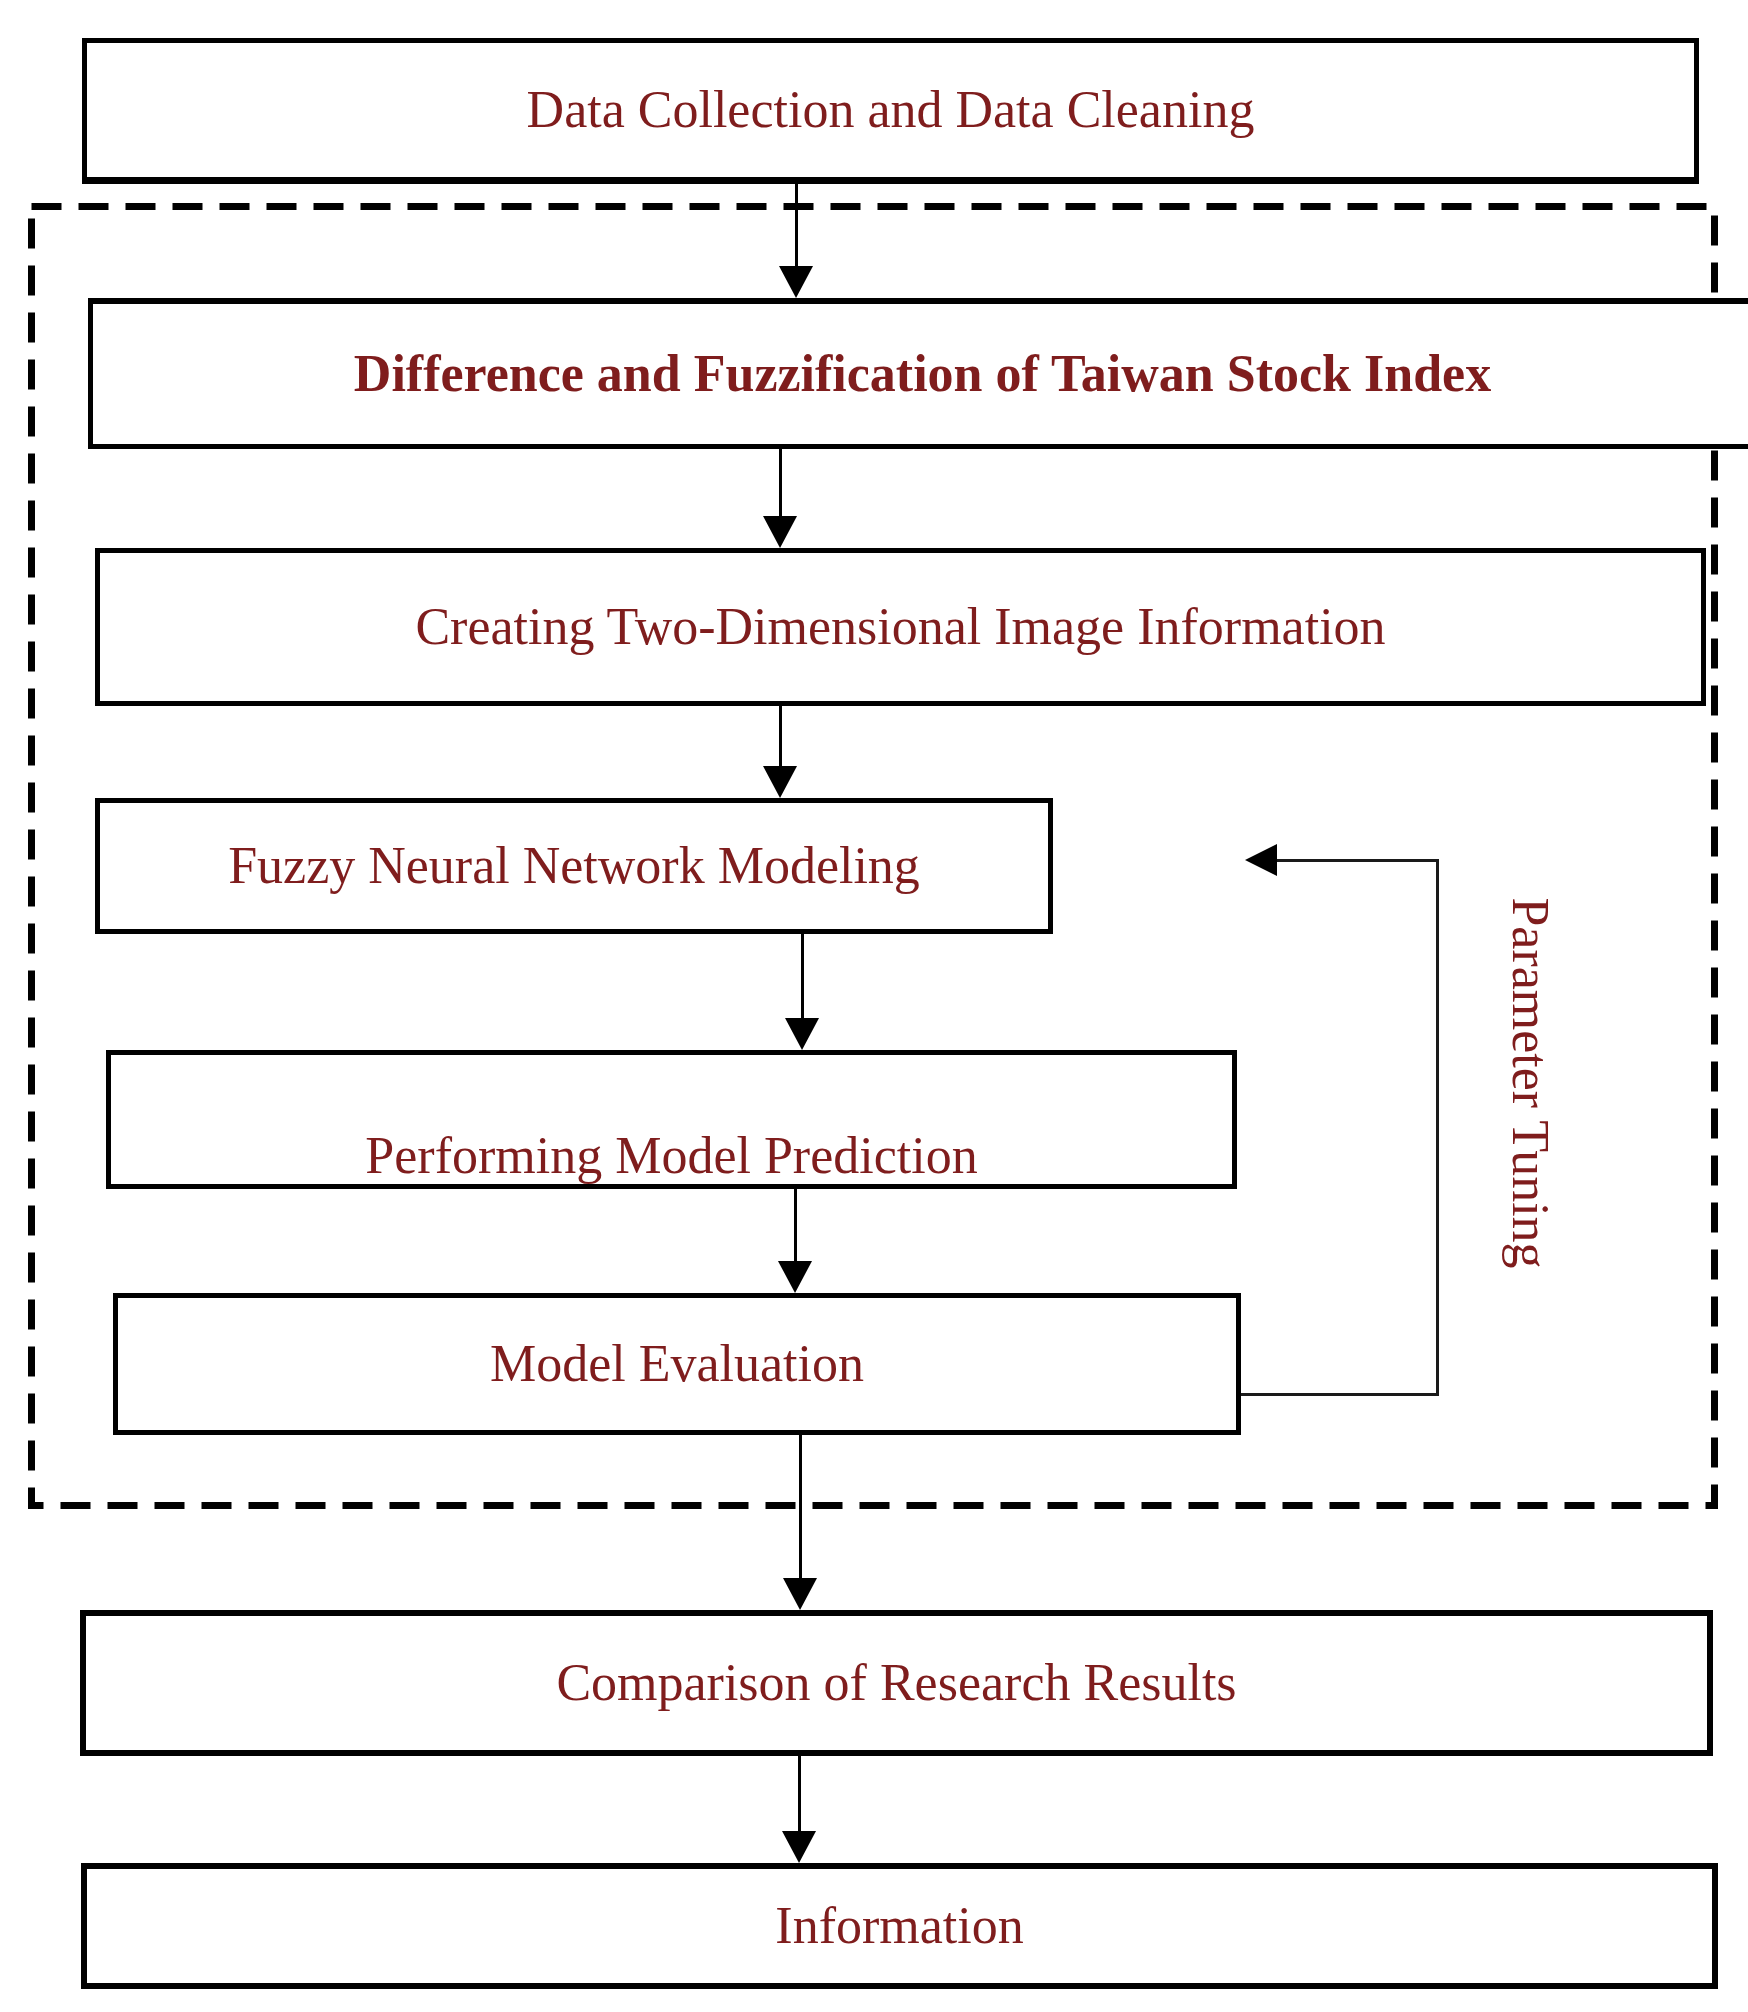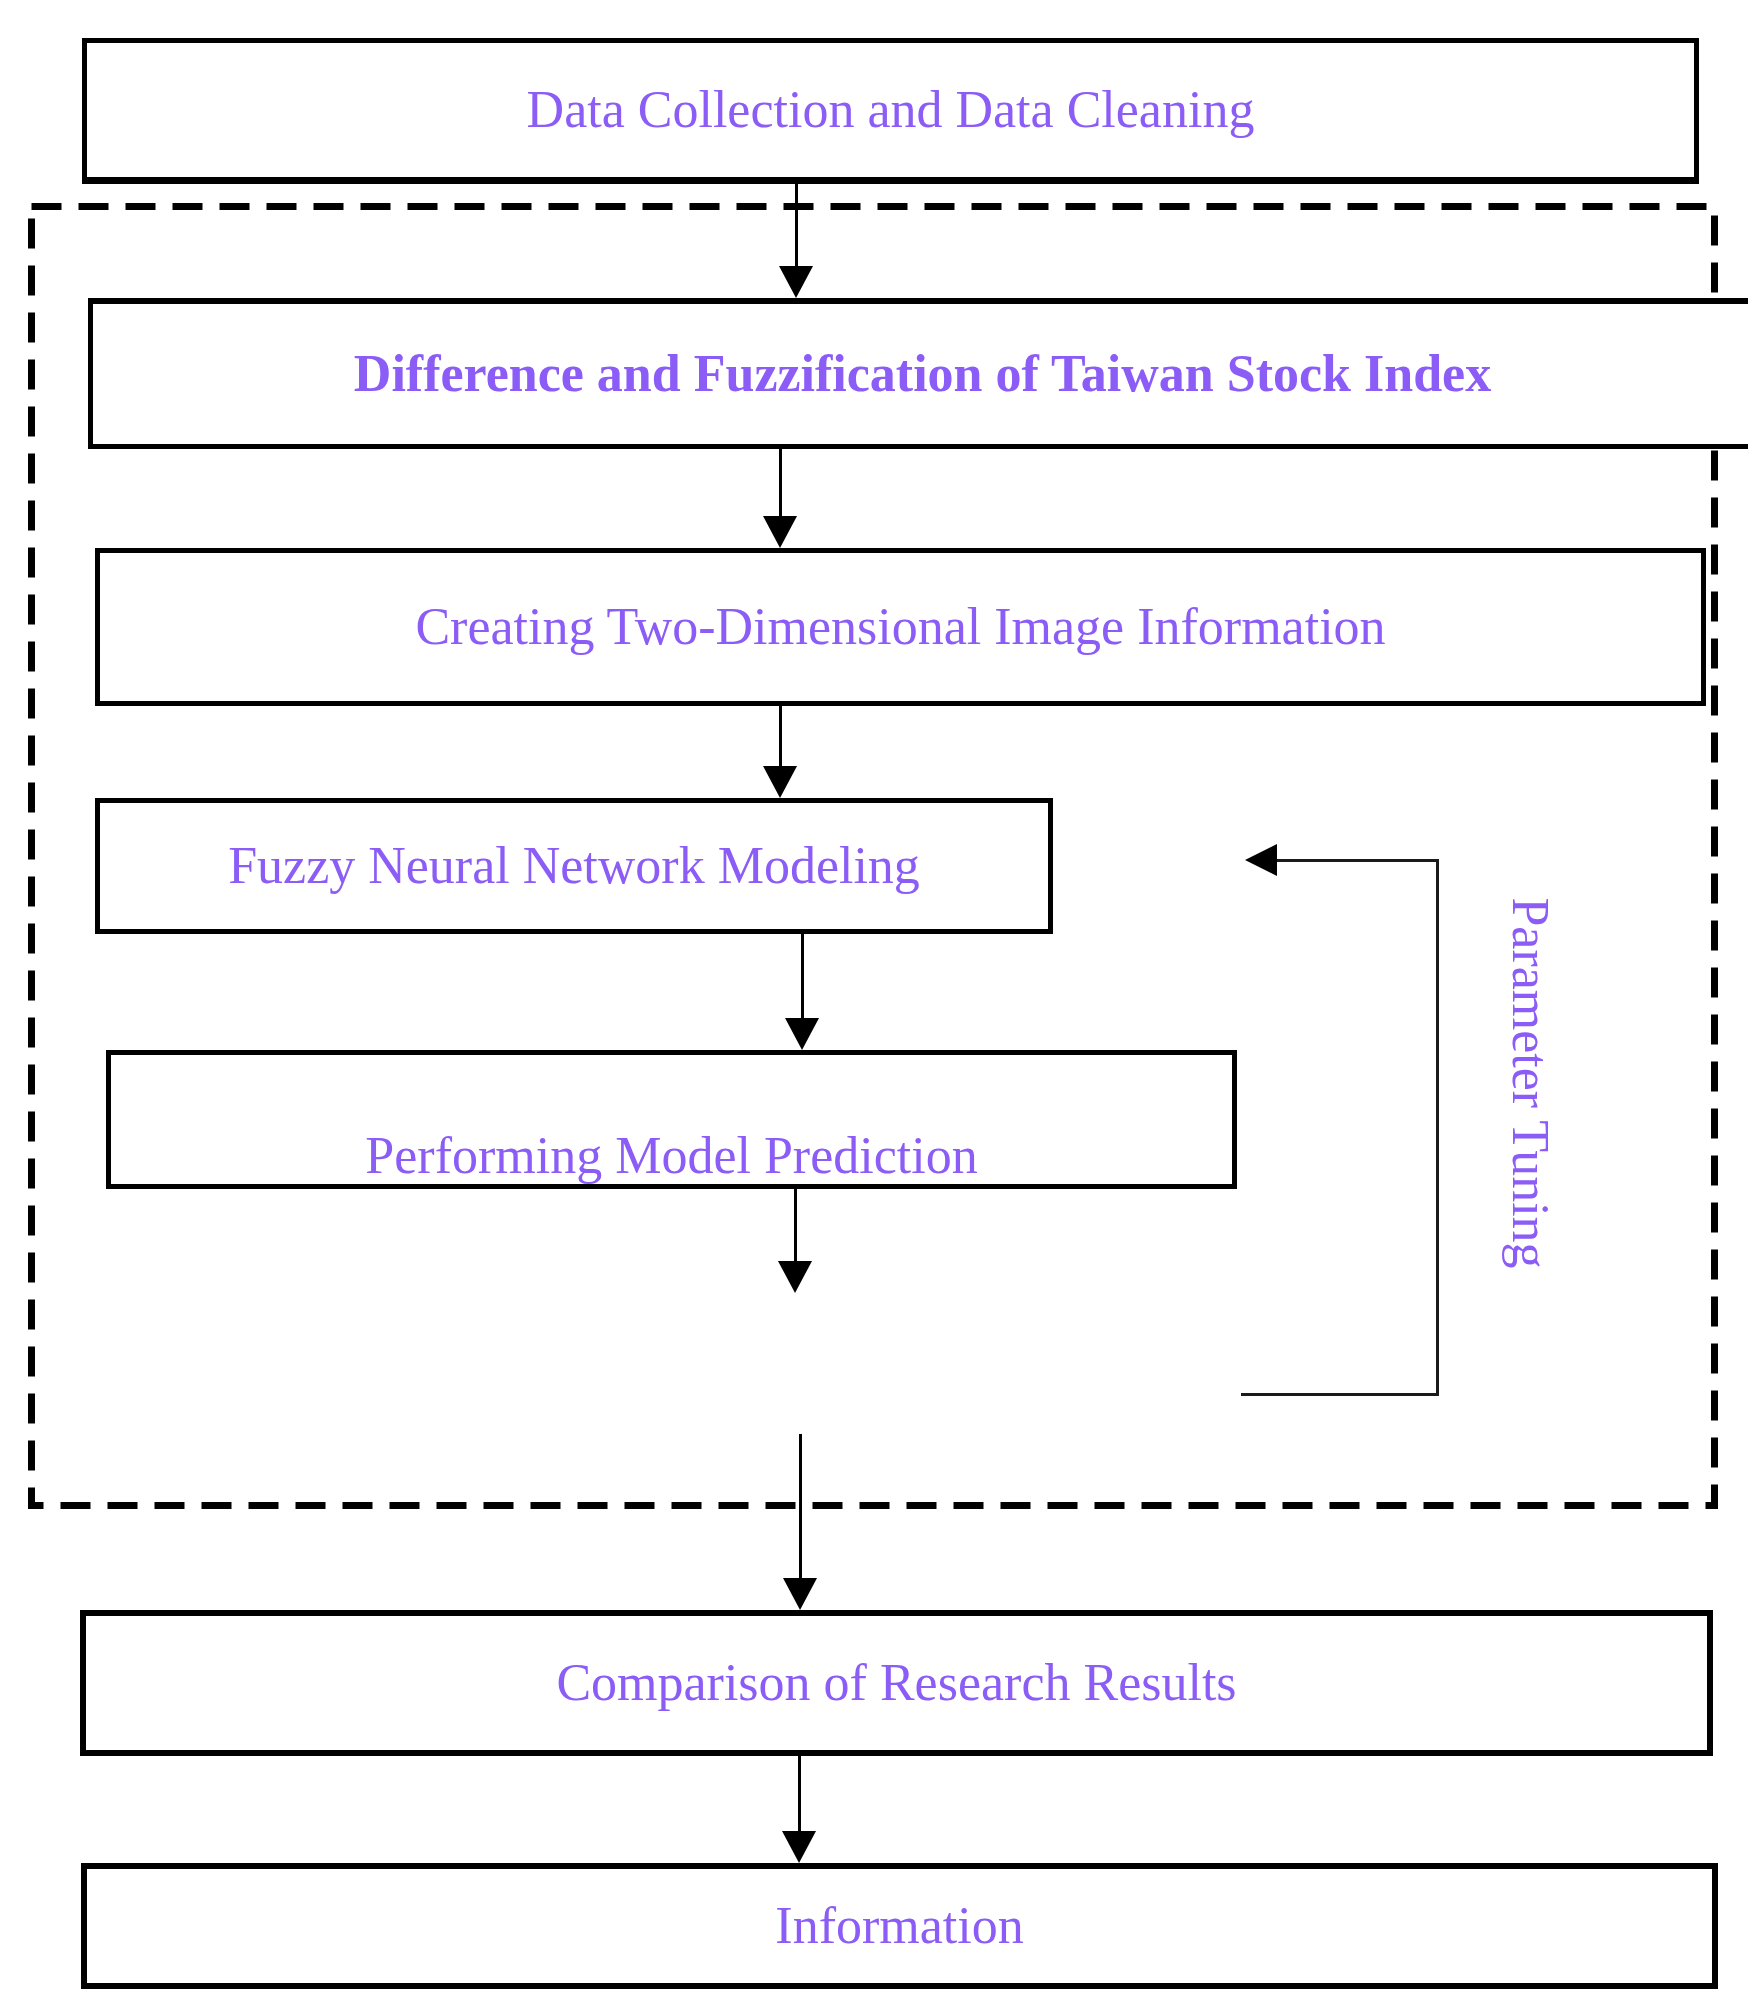--- a/index.html
+++ b/index.html
@@ -6,21 +6,21 @@
     margin: 0;
     padding: 0;
     background: #ffffff;
   }
   .canvas {
     position: relative;
     width: 1748px;
     height: 2012px;
     background: #ffffff;
     font-family: "Liberation Serif", "DejaVu Serif", serif;
-    color: #8b5cf6;
+    color: #7f1d1d;
     overflow: hidden;
   }
   .box {
     position: absolute;
     box-sizing: border-box;
     border: 5px solid #000000;
     background: #ffffff;
     display: flex;
     align-items: center;
     justify-content: center;
@@ -135,20 +135,23 @@
   </div>
   <div class="box" id="b3">
     <span>Creating Two-Dimensional Image Information</span>
   </div>
   <div class="box" id="b4">
     <span>Fuzzy Neural Network Modeling</span>
   </div>
   <div class="box" id="b5">
     <span>Performing Model Prediction</span>
   </div>
+  <div class="box" id="b6">
+    <span>Model Evaluation</span>
+  </div>
   <div class="box" id="b7">
     <span>Comparison of Research Results</span>
   </div>
   <div class="box" id="b8">
     <span>Information</span>
   </div>
 
   <div class="varrow" id="a1"></div>
   <div class="varrow" id="a2"></div>
   <div class="varrow" id="a3"></div>

